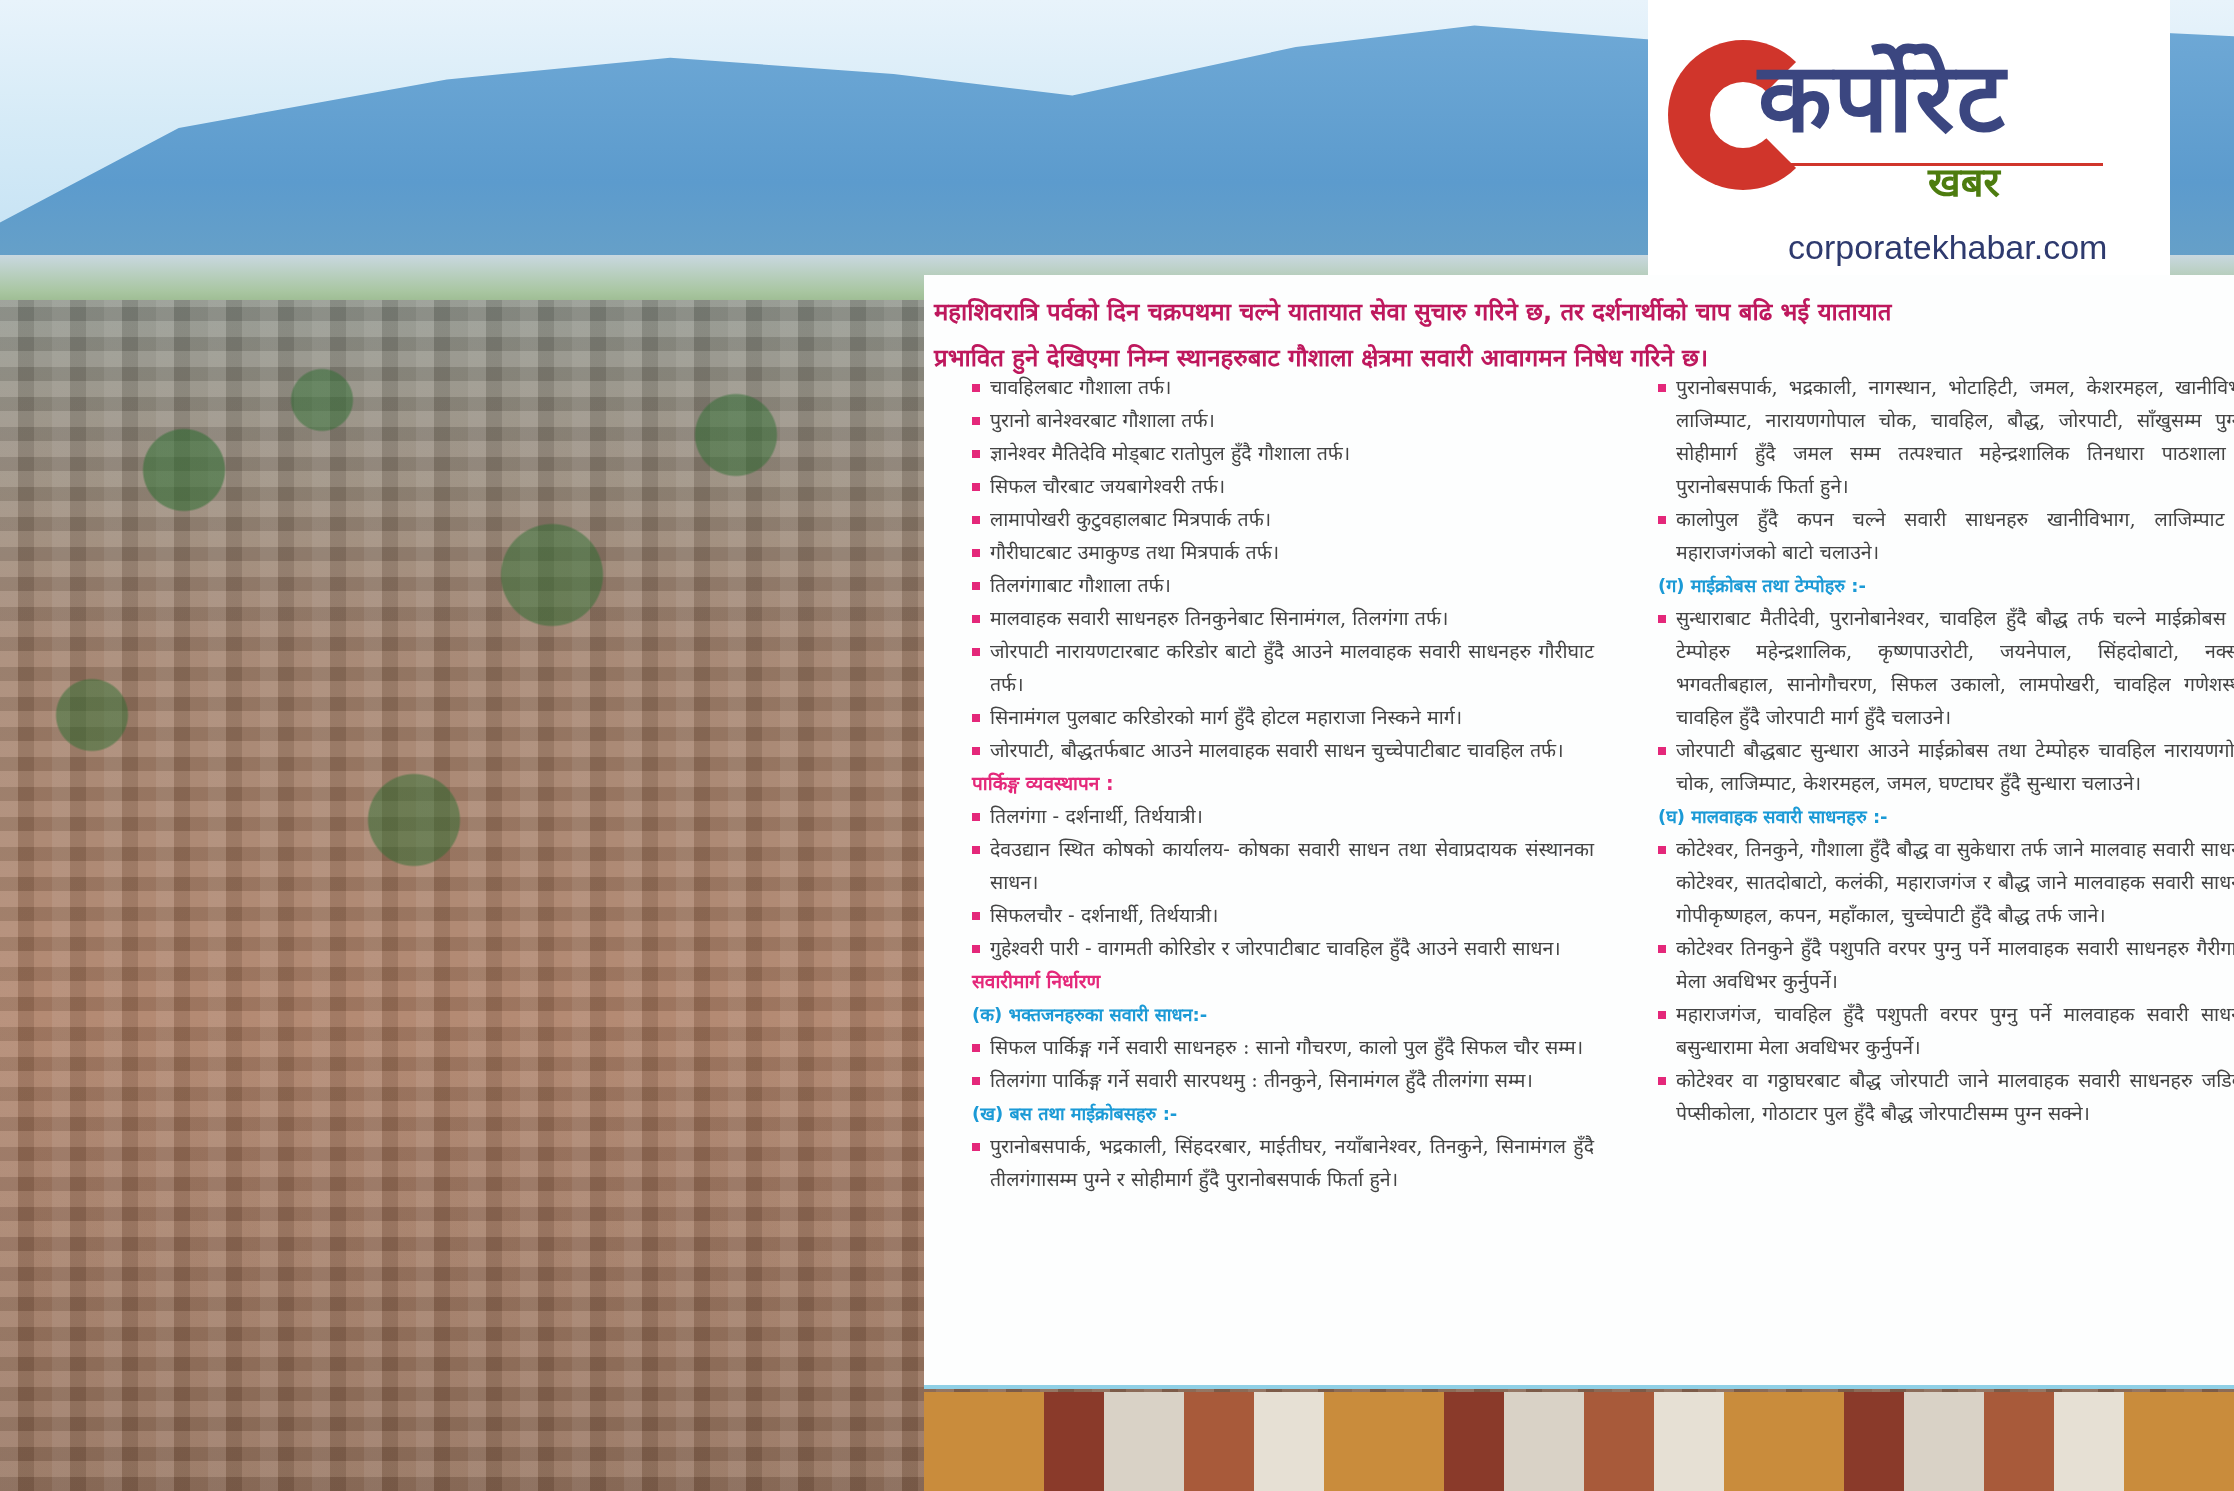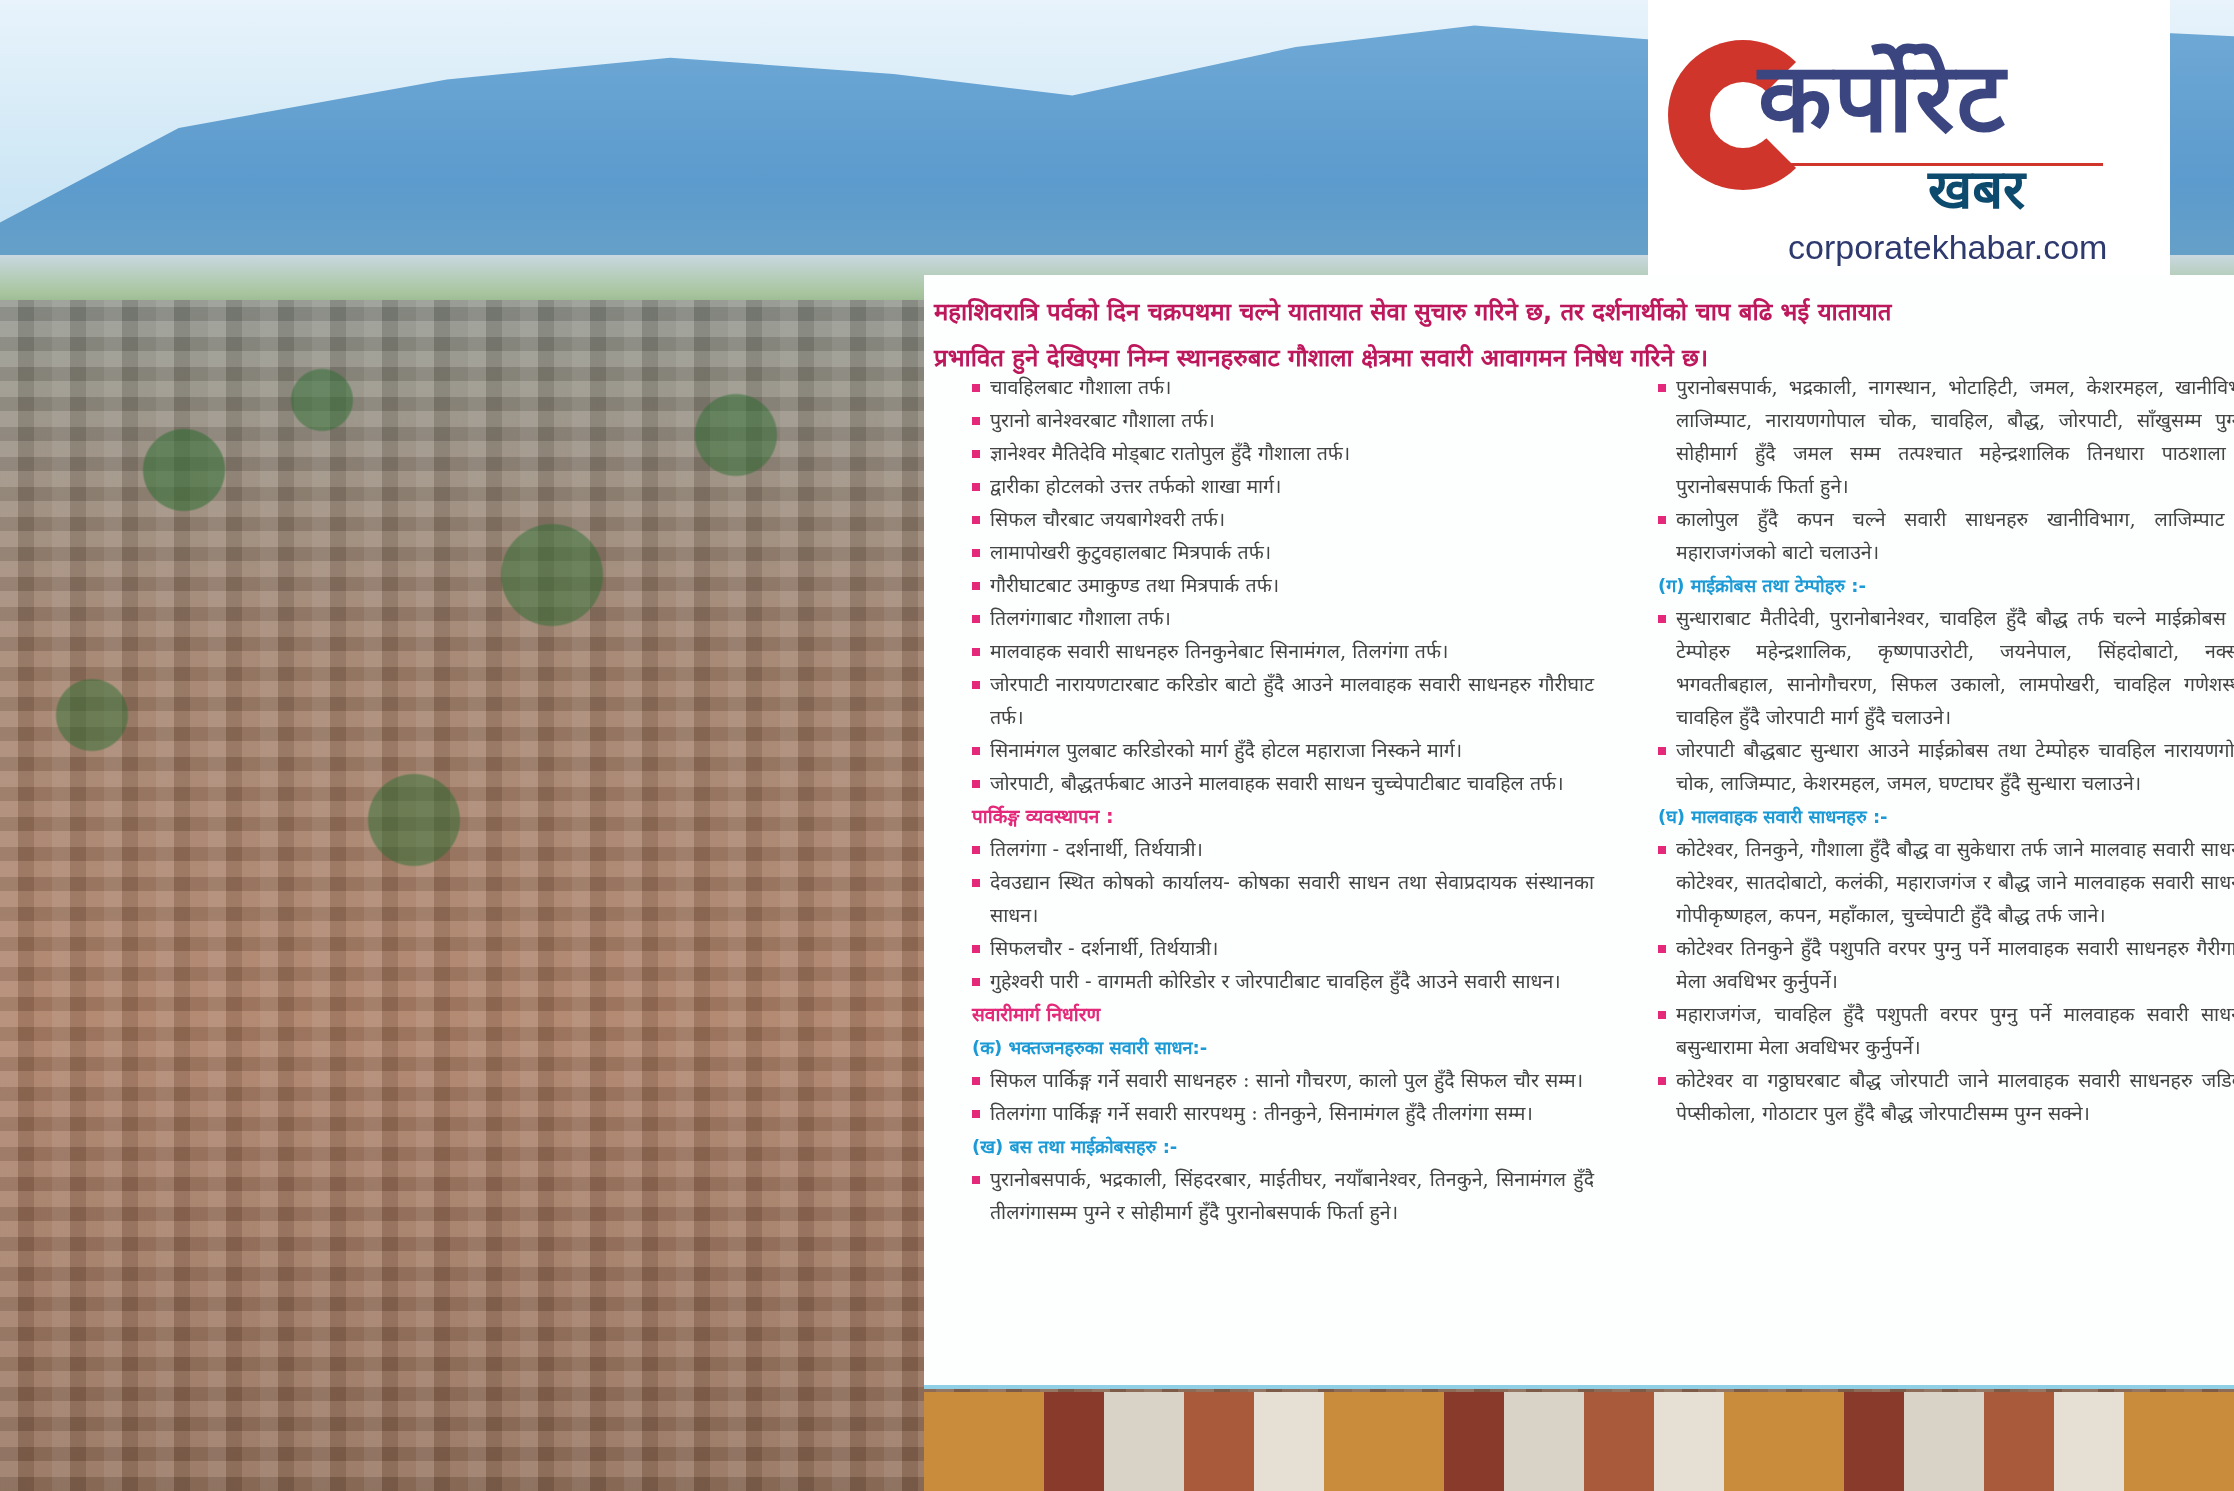--- a/index.html
+++ b/index.html
@@ -60,21 +60,21 @@
   .logo-main {
     position:absolute; left:110px; top:50px;
     font-size:96px; font-weight:bold; color:#3b4680; line-height:1;
     letter-spacing:2px;
   }
   .logo-rule {
     position:absolute; left:110px; top:163px; width:345px; height:3px; background:#d0352b;
   }
   .logo-sub {
     position:absolute; left:280px; top:160px;
-    font-size:54px; font-weight:bold; color:#0c4a6e; line-height:1.1;
+    font-size:40px; font-weight:bold; color:#4d7c0f; line-height:1.1;
   }
   .logo-url {
     position:absolute; left:140px; top:228px;
     font-family:"Liberation Sans", sans-serif;
     font-size:34px; color:#2e3a6e;
   }
 
   
   .notice {
     position:absolute; left:924px; top:275px; width:1310px; height:1114px;
@@ -130,21 +130,20 @@
 <div class="notice">
   <div class="notice-title">
     <div>महाशिवरात्रि पर्वको दिन चक्रपथमा चल्ने यातायात सेवा सुचारु गरिने छ, तर दर्शनार्थीको चाप बढि भई यातायात</div>
     <div>प्रभावित हुने देखिएमा निम्न स्थानहरुबाट गौशाला क्षेत्रमा सवारी आवागमन निषेध गरिने छ।</div>
   </div>
 
   <div class="col left">
     <div class="item"><span class="bullet"></span><span>चावहिलबाट गौशाला तर्फ।</span></div>
     <div class="item"><span class="bullet"></span><span>पुरानो बानेश्वरबाट गौशाला तर्फ।</span></div>
     <div class="item"><span class="bullet"></span><span>ज्ञानेश्वर मैतिदेवि मोड्बाट रातोपुल हुँदै गौशाला तर्फ।</span></div>
-    <div class="item"><span class="bullet"></span><span>द्वारीका होटलको उत्तर तर्फको शाखा मार्ग।</span></div>
     <div class="item"><span class="bullet"></span><span>सिफल चौरबाट जयबागेश्वरी तर्फ।</span></div>
     <div class="item"><span class="bullet"></span><span>लामापोखरी कुटुवहालबाट मित्रपार्क तर्फ।</span></div>
     <div class="item"><span class="bullet"></span><span>गौरीघाटबाट उमाकुण्ड तथा मित्रपार्क तर्फ।</span></div>
     <div class="item"><span class="bullet"></span><span>तिलगंगाबाट गौशाला तर्फ।</span></div>
     <div class="item"><span class="bullet"></span><span>मालवाहक सवारी साधनहरु तिनकुनेबाट सिनामंगल, तिलगंगा तर्फ।</span></div>
     <div class="item"><span class="bullet"></span><span>जोरपाटी नारायणटारबाट करिडोर बाटो हुँदै आउने मालवाहक सवारी साधनहरु गौरीघाट तर्फ।</span></div>
     <div class="item"><span class="bullet"></span><span>सिनामंगल पुलबाट करिडोरको मार्ग हुँदै होटल महाराजा निस्कने मार्ग।</span></div>
     <div class="item"><span class="bullet"></span><span>जोरपाटी, बौद्धतर्फबाट आउने मालवाहक सवारी साधन चुच्चेपाटीबाट चावहिल तर्फ।</span></div>
 
     <div class="sec-head">पार्किङ्ग व्यवस्थापन :</div>

